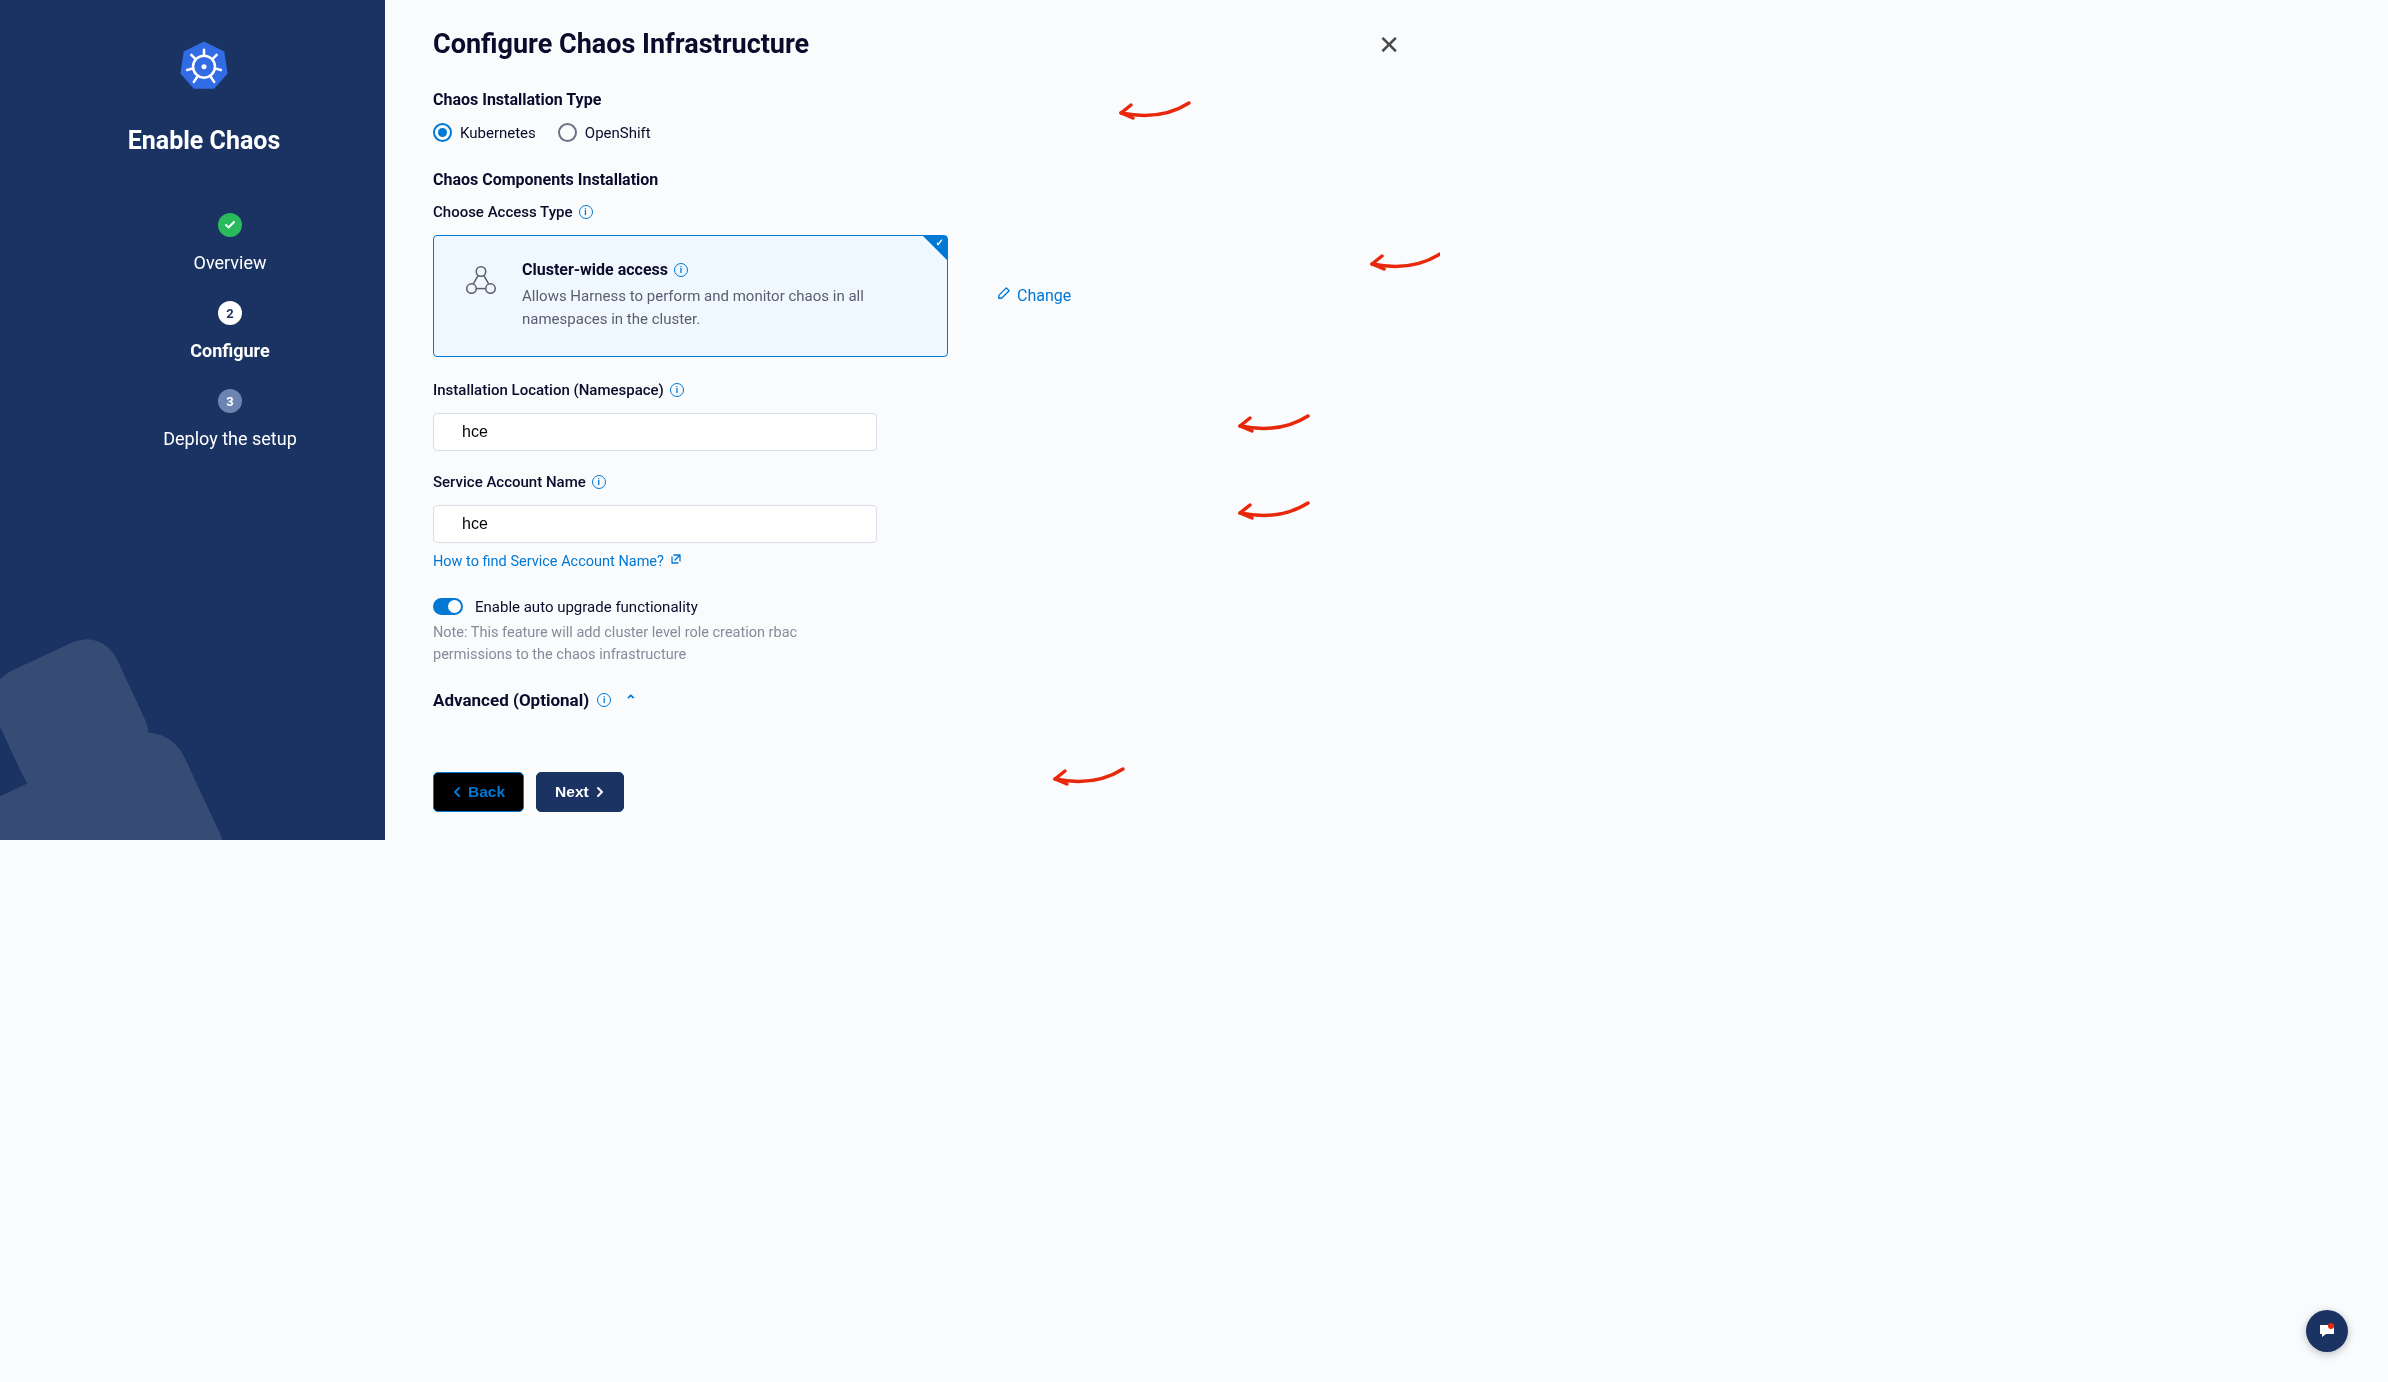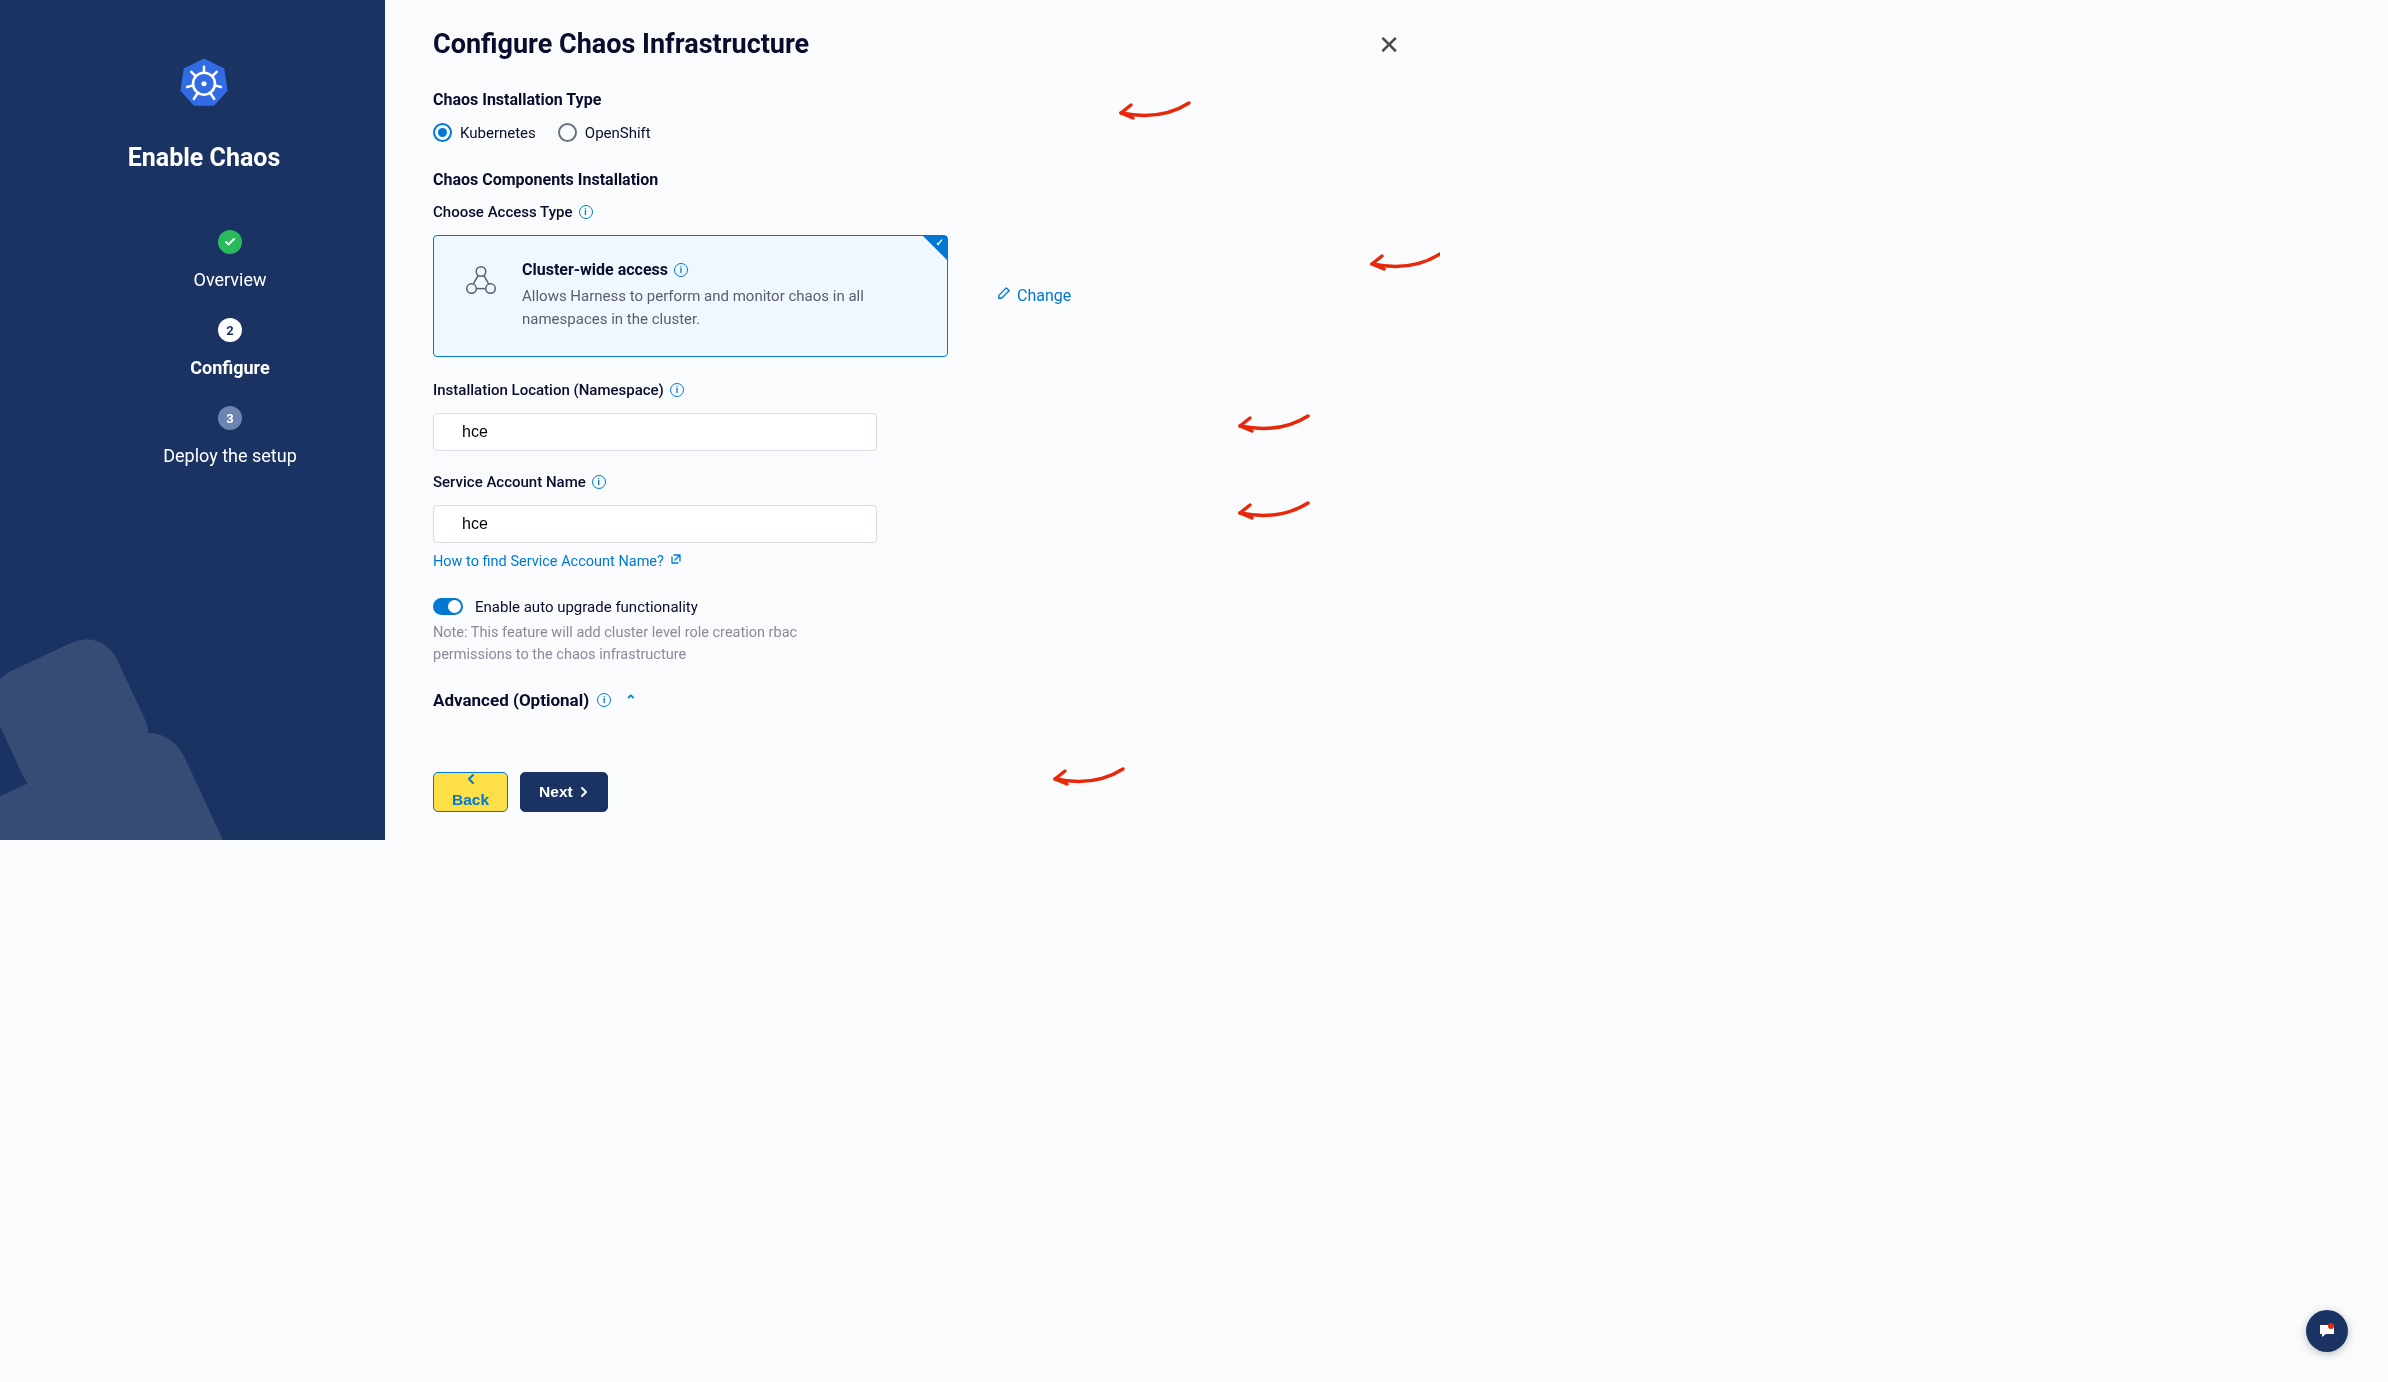--- a/index.html
+++ b/index.html
@@ -1,20 +1,20 @@
 <!DOCTYPE html>
 <html><head>
 <meta charset="utf-8">
 <style>
 * { box-sizing: border-box; margin: 0; padding: 0; }
 body { font-family: -apple-system, BlinkMacSystemFont, 'Segoe UI', Roboto, sans-serif; background: #f9fbfd; color: #0b0b2c; width: 1440px; height: 840px; overflow: hidden; position: relative; }
 .layout { display: flex; height: 100%; }
 .sidebar { width: 385px; background: #1a3362; color: #fff; position: relative; overflow: hidden; }
 .sidebar-bg-shape { position: absolute; bottom: -180px; left: -140px; width: 420px; height: 420px; opacity: 0.12; }
-.sidebar-content { position: relative; z-index: 1; padding-top: 55px; margin-left: 23px; }
+.sidebar-content { position: relative; z-index: 1; padding-top: 38px; margin-left: 23px; }
 .sidebar-logo { text-align: center; }
 .k8s-logo { width: 54px; height: 54px; display: inline-block; }
 .sidebar-title { text-align: center; font-size: 25px; font-weight: 700; margin-top: 30px; }
 .steps { margin-top: 58px; padding-left: 52px; }
 .step { display: flex; align-items: center; gap: 15px; margin-bottom: 28px; cursor: pointer; flex-direction: column; }
 .step-badge { width: 24px; height: 24px; border-radius: 50%; display: flex; align-items: center; justify-content: center; font-size: 13px; font-weight: 700; flex-shrink: 0; }
 .step-badge.done { background: #29ba5b; color: #fff; }
 .step-badge.active { background: #fff; color: #1a3362; }
 .step-badge.pending { background: #6b84b0; color: #fff; }
 .step-label { font-size: 18px; }
@@ -45,21 +45,21 @@
 .toggle-row { display: flex; align-items: center; gap: 12px; margin-top: 28px; margin-bottom: 6px; }
 .toggle { width: 30px; height: 17px; background: #0278d5; border-radius: 10px; position: relative; cursor: pointer; }
 .toggle-knob { position: absolute; right: 2px; top: 2px; width: 13px; height: 13px; background: #fff; border-radius: 50%; }
 .toggle-label { font-size: 15px; }
 .note { font-size: 14.5px; color: #8a8a9a; line-height: 1.55; max-width: 380px; }
 .advanced-row { display: flex; align-items: center; gap: 8px; margin-top: 24px; cursor: pointer; }
 .advanced-title { font-size: 17px; font-weight: 700; }
 .chevron-up { color: #0278d5; font-size: 14px; font-weight: 700; margin-left: 6px; }
 .btn-row { display: flex; gap: 12px; margin-top: 62px; }
 .btn { height: 40px; padding: 0 18px; border-radius: 5px; font-size: 15.5px; font-weight: 700; display: inline-flex; align-items: center; gap: 6px; cursor: pointer; }
-.btn-outline { background: #fde047; border: 1.5px solid #0278d5; color: #0278d5; flex-direction: column; }
+.btn-outline { background: #000000; border: 1.5px solid #0278d5; color: #0278d5; }
 .btn-primary { background: #1a3362; border: 1.5px solid #1a3362; color: #fff; }
 .arrow-annot { position: absolute; pointer-events: none; z-index: 50; }
 .chat-bubble { position: fixed; bottom: 30px; right: 40px; width: 42px; height: 42px; background: #1a3362; border-radius: 50%; display: flex; align-items: center; justify-content: center; color: #fff; cursor: pointer; box-shadow: 0 2px 8px rgba(0,0,0,0.25); }
 </style>
 </head>
 <body>
 
 <div class="layout">
   <aside class="sidebar">
     <svg class="sidebar-bg-shape" viewBox="0 0 100 100">

